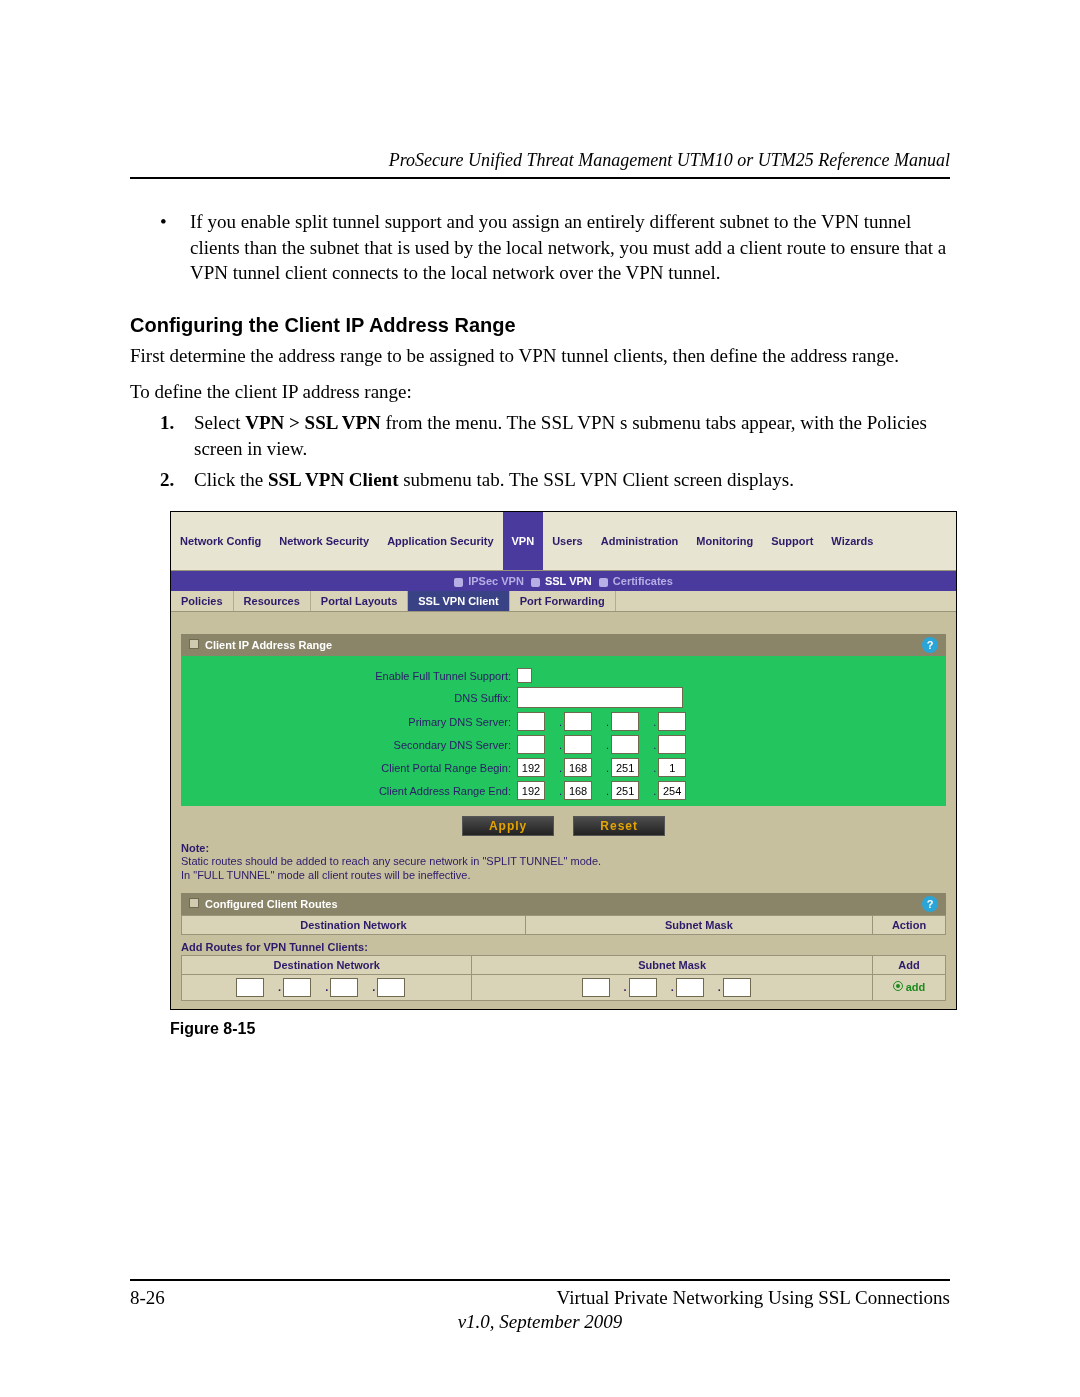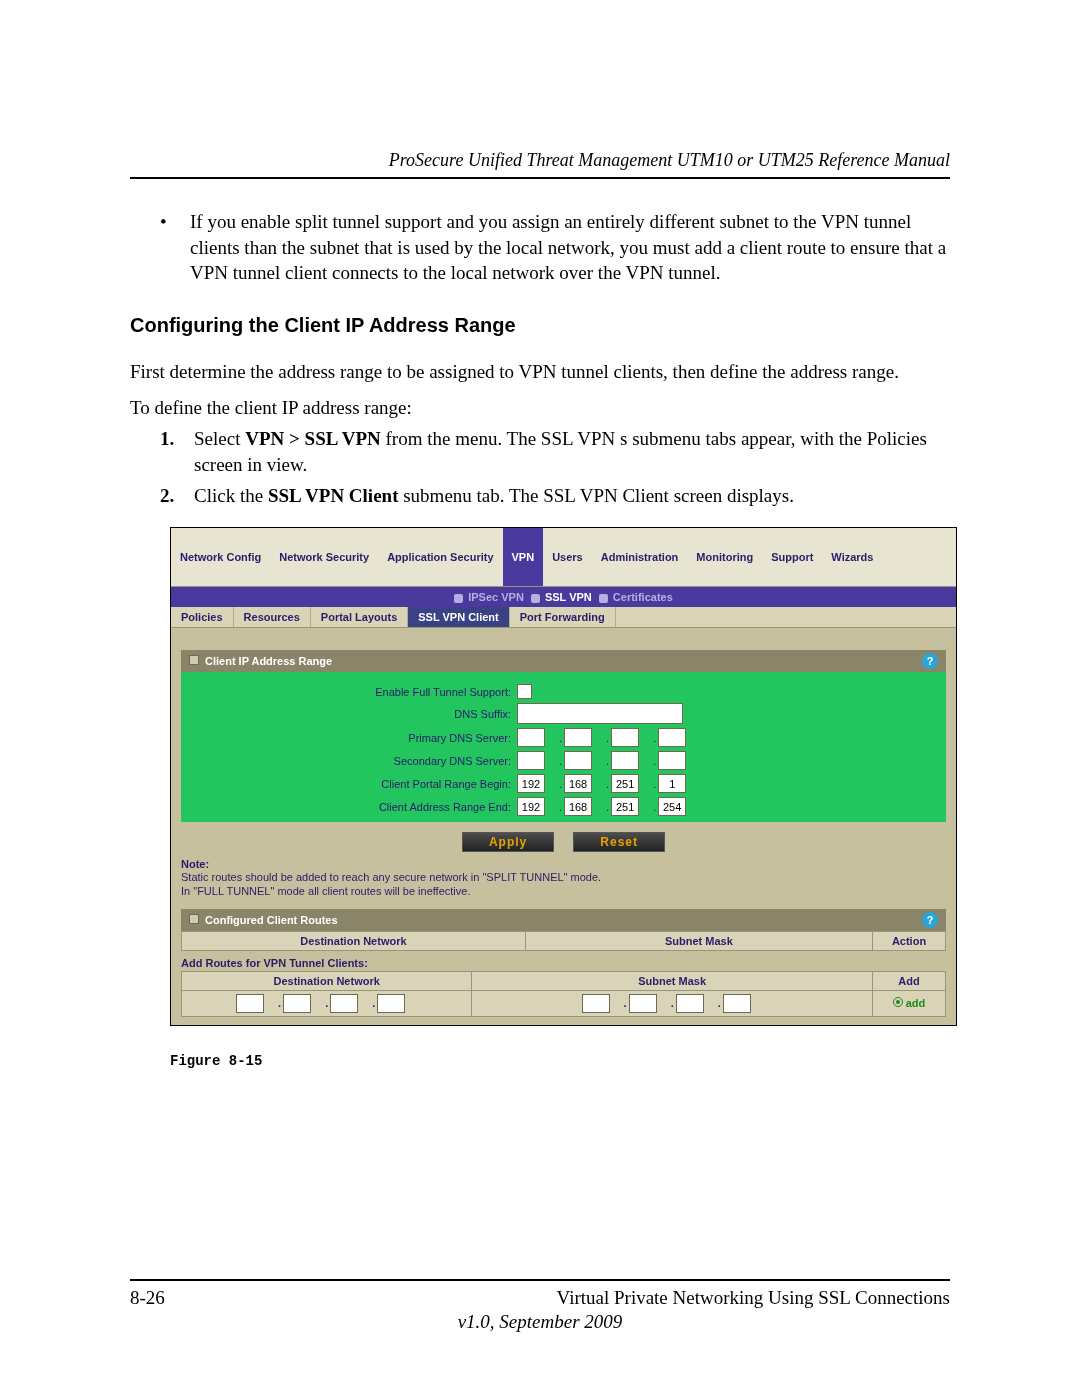--- a/index.html
+++ b/index.html
@@ -4,27 +4,27 @@
 <style>
   html,body{margin:0;padding:0;background:#fff;font-family:"Times New Roman",Times,serif;color:#000}
   .page{width:1080px;height:1397px;margin:0 auto;position:relative;box-sizing:border-box;padding:150px 130px 80px 130px}
   .running-head{font-style:italic;font-size:18px;text-align:right;margin-bottom:6px}
   hr.rule{border:none;border-top:2px solid #000;margin:0 0 30px 0}
   hr.rule-bottom{border:none;border-top:2px solid #000;margin:30px 0 6px 0}
   .body-text{font-size:19px;line-height:1.35}
   ul.bullets{margin:0 0 28px 30px;padding:0;list-style:none}
   ul.bullets li{position:relative;padding-left:30px}
   ul.bullets li::before{content:"•";position:absolute;left:0;top:0;font-size:19px}
-  .sect-head{font-family:Arial,Helvetica,sans-serif;font-weight:bold;font-size:20px;margin:0 0 22px 0}
+  .sect-head{font-family:Arial,Helvetica,sans-serif;font-weight:bold;font-size:20px;margin:0 0 6px 0}
   ol.steps{margin:4px 0 18px 30px;padding:0;list-style:none;counter-reset:step}
   ol.steps li{counter-increment:step;position:relative;padding-left:34px;margin:6px 0}
   ol.steps li::before{content:counter(step) ".";position:absolute;left:0;font-weight:bold}
   .b{font-weight:bold}
   .figure{margin:18px 0 10px 40px;width:785px}
-  .caption{font-family:Liberation Mono, monospace;font-weight:bold;font-size:14px;margin-top:27px}
+  .caption{font-family:Liberation Sans, sans-serif;font-weight:bold;font-size:16px;margin-top:10px}
 
   
   .shot{width:785px;border:1px solid #000;font-family:Verdana,Arial,sans-serif;font-size:11px;color:#2c1a6a;background:#c6c09f}
   .topnav{display:flex;background:#e7e4d2;border-bottom:1px solid #9a957a}
   .topnav span{padding:23px 9px;font-weight:bold;color:#2c1a6a;white-space:nowrap}
   .topnav span.sel{background:#4b3a9e;color:#fff}
   .subnav{background:#4b3a9e;color:#fff;text-align:center;padding:4px 0;font-weight:bold}
   .subnav span{margin:0 2px}
   .subnav span.dim{color:#b7aee6}
   .subnav .chip{display:inline-block;width:9px;height:9px;border-radius:2px;background:#b7aee6;margin-right:3px;vertical-align:middle}

